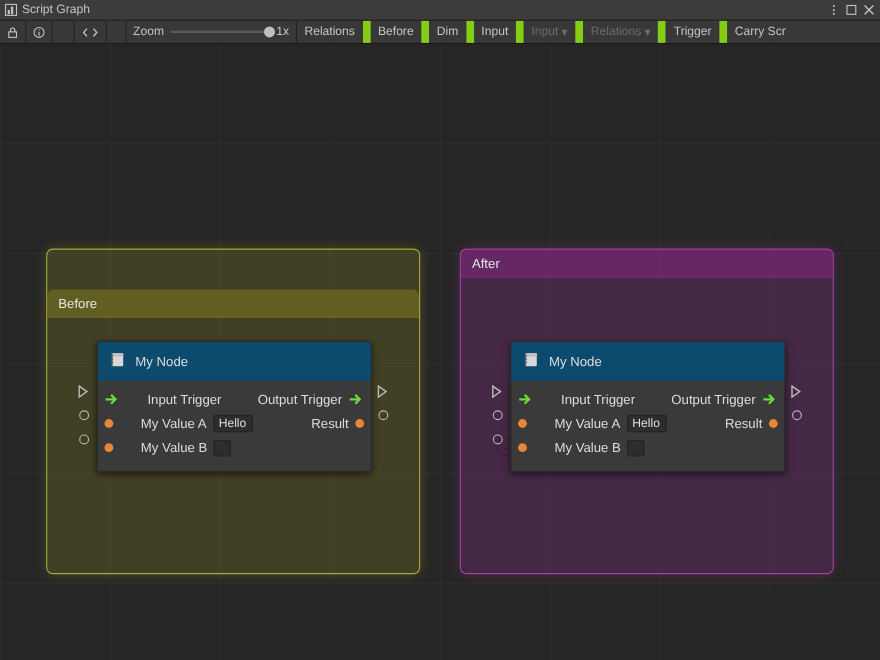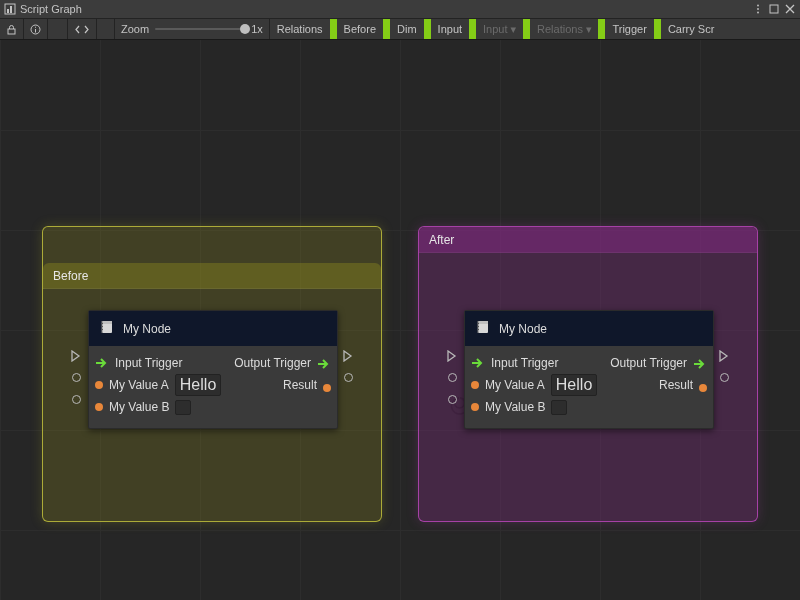--- a/index.html
+++ b/index.html
@@ -36,31 +36,31 @@
   }
   .group-header { height:26px; display:flex; align-items:center; padding:0 10px; color:#e6e6e6; font-size:12px;
     border-bottom:1px solid rgba(255,255,255,0.06); border-radius:6px 6px 0 0; cursor:move; }
   .group-before .group-header{ background: rgba(135,130,30,0.45); margin-top: 36px; }
   .group-after  .group-header{ background: rgba(140,40,140,0.45); }
 
   .node { position:absolute; width:250px; background:#3a3a3a; border:1px solid #2b2b2b; border-radius:2px;
           box-shadow: 0 2px 6px rgba(0,0,0,0.5); color:#dcdcdc; font-size:12px; }
   .node-before { left:88px; top:270px; }
   .node-after  { left:464px; top:270px; }
-  .node-header { display:flex; align-items:center; gap:8px; padding:8px 10px; background:#0f172a; }
+  .node-header { display:flex; align-items:center; gap:8px; padding:8px 10px; background:#0c4a6e; }
   .node-body { padding:6px 6px 10px 6px; position:relative; }
   .row { display:flex; align-items:center; justify-content:space-between; height:22px; }
   .row-left { display:flex; align-items:center; gap:6px; min-width:0;}
-  .row-right { display:flex; align-items:flex-end; gap:6px; }
+  .row-right { display:flex; align-items:center; gap:6px; }
   .arrow-green svg{display:block;}
   .dot { width:8px;height:8px;border-radius:50%;background:#e8873a; }
   .ring { width:9px;height:9px;border:1.5px solid #b8b8b8;border-radius:50%; }
-  .field { background:#2d2d2d; border:1px solid #222; color:#ddd; padding:1px 4px; font-size:16px; border-radius:2px; min-width:36px; }
+  .field { background:#2d2d2d; border:1px solid #222; color:#ddd; padding:1px 4px; font-size:11px; border-radius:2px; min-width:36px; }
   .field.small{ min-width:16px; width:16px; height:15px; padding:0; }
-  .lbl{ white-space:nowrap; }
+  .lbl{ white-space:nowrap;margin-left:19px; }
 
   .ext-port { position:absolute; display:flex; align-items:center; }
   .ext-port svg{display:block;}
 
   .spiral { position:absolute; left:440px; top:340px; opacity:.25; }
   .curve  { position:absolute; left:570px; top:345px; opacity:.20; }
 </style>
 </head>
 <body>
 

